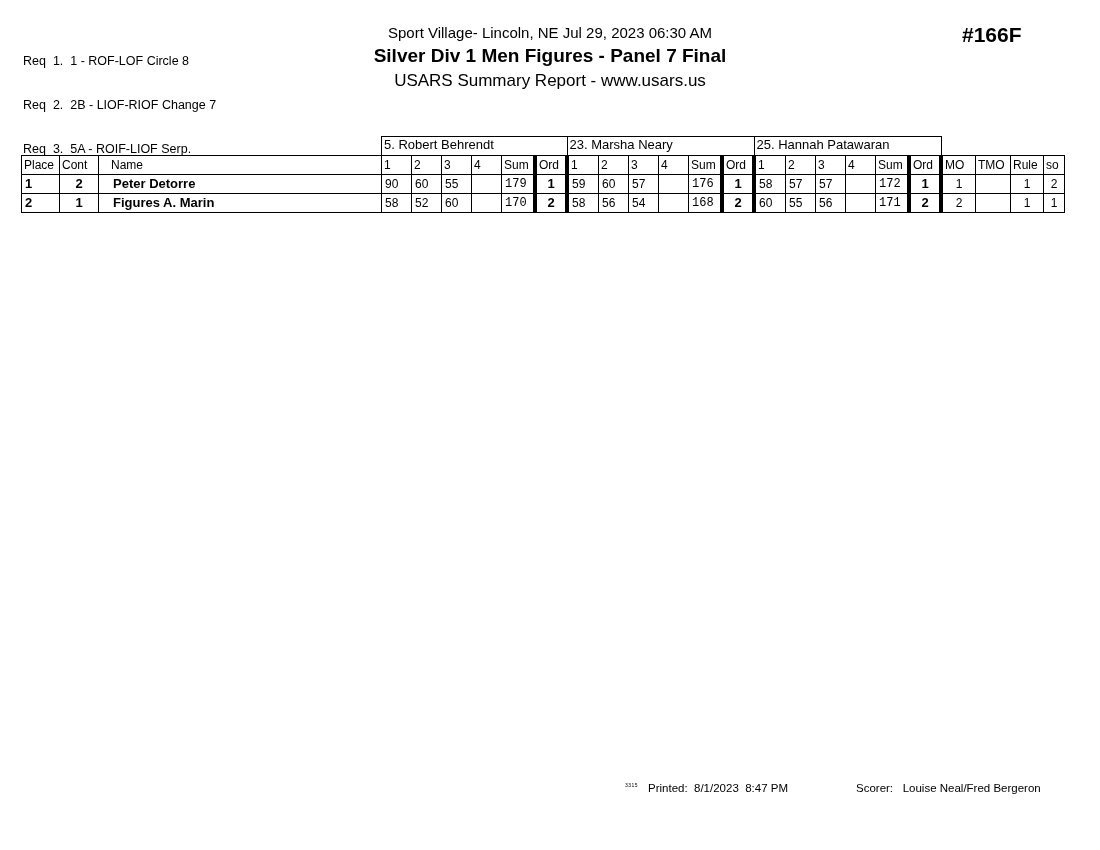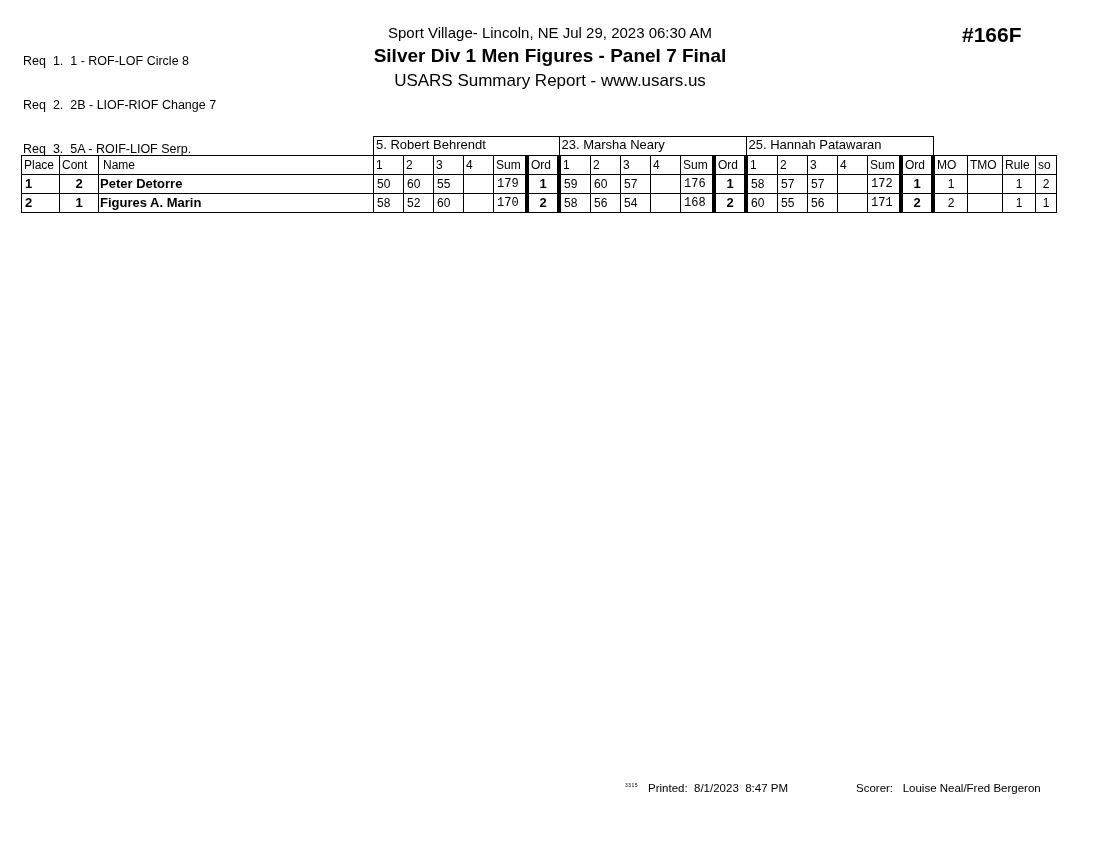--- a/index.html
+++ b/index.html
@@ -12,27 +12,27 @@
   .hdr .t3 { font-size:19px; font-weight:bold; line-height:26px; margin-top:1px; }
   .hdr .t4 { font-size:17px; line-height:24px; }
   .evnum { position:absolute; left:962px; top:23px; font-size:21px; font-weight:bold; }
 
   table.res { position:absolute; left:21px; top:136px; border-collapse:collapse; font-size:12px; }
   table.res td { border:1px solid #000; padding:0 2px; height:18px; line-height:16px; white-space:nowrap; }
   .judge-row td { height:18px; }
   td.blank { border:none !important; }
   td.judge { text-align:left; font-size:13px; padding-left:4px; vertical-align:top; border-bottom:none; }
   .colhdr td { text-align:left; }
-  .colhdr td.name { text-align:left; padding-left:4px; }
+  .colhdr td.name { text-align:left; padding-left:12px; }
   .colhdr td { border-bottom:3px double #000; }
   tr.row td { text-align:left; padding-left:3px; }
   tr.row td.c { text-align:center; padding-left:2px; }
   tr.row td.r { padding-right:3px;font-family:Liberation Mono, monospace; }
   tr.row td.b { font-weight:bold; font-size:13px; }
-  tr.row td.name { font-weight:bold; font-size:13px; padding-left:1px; }
+  tr.row td.name { font-weight:bold; font-size:13px; padding-left:14px; }
   .thickL { border-left:4px solid #000 !important; }
   .w-place { width:33px; } .w-cont { width:34px; } .w-name { width:268px; }
   .w-s { width:25px; } .w-sum { width:27px; } .w-ord { width:24px; }
   .w-mo { width:28px; } .w-tmo { width:30px;margin-left:18px; } .w-rule { width:28px; } .w-so { width:16px; }
 
   .footer { position:absolute; top:782px; font-size:11.5px; white-space:pre; }
   .tiny { position:absolute; left:625px; top:782px; font-size:5px; letter-spacing:0.5px; }
 </style>
 </head>
 <body>
@@ -90,21 +90,21 @@
     <td class="w-tmo">TMO</td>
     <td class="w-rule">Rule</td>
     <td class="w-so">so</td>
   </tr>
 
   <tr class="row">
     <td class="b">1</td>
     <td class="c b">2</td>
     <td class="name">Peter Detorre</td>
 
-    <td>50</td>
+    <td>90</td>
     <td>60</td>
     <td>55</td>
     <td></td>
     <td class="r">179</td>
     <td class="c b thickL">1</td>
 
     <td class="thickL">59</td>
     <td>60</td>
     <td>57</td>
     <td></td>

